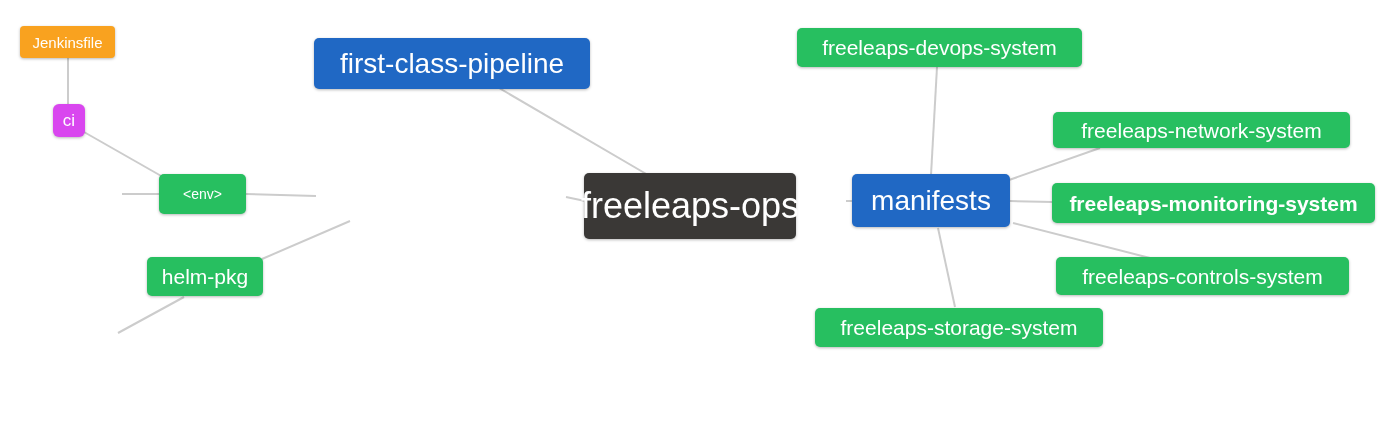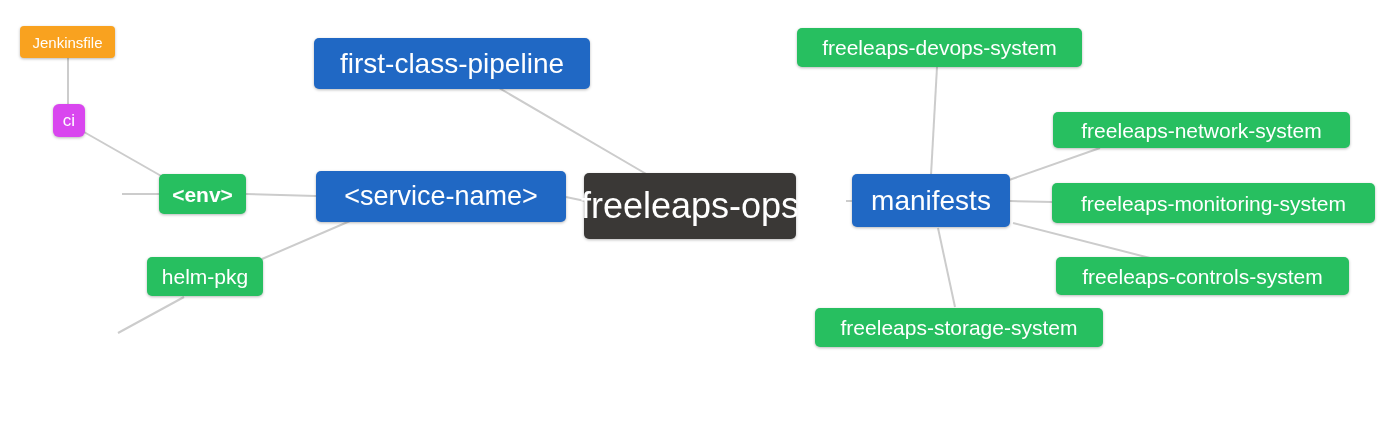--- a/index.html
+++ b/index.html
@@ -39,30 +39,30 @@
   .c-blue   { background: #2068c4; }
   .c-green  { background: #27bf60; }
   .c-orange { background: #f9a21f; }
   .c-red    { background: #d946ef; }
   .c-dark   { background: #3a3836; }
 
   
   #n-jenkinsfile { left: 20px;  top: 26px;  width: 95px;  height: 32px; font-size: 15px; border-radius: 4px; }
   #n-ci          { left: 53px;  top: 104px; width: 32px;  height: 33px; font-size: 17px; border-radius: 6px; }
   #n-argo-app    { left: 31px;  top: 177px; width: 91px;  height: 34px; font-size: 18px; }
-  #n-env         { left: 159px; top: 174px; width: 87px;  height: 40px; font-size: 21px; font-weight: bold; }
+  #n-env         { left: 159px; top: 174px; width: 87px;  height: 40px; font-size: 14px; }
   #n-helm-pkg    { left: 147px; top: 257px; width: 116px; height: 39px; font-size: 21px; }
   #n-values      { left: 8px;   top: 333px; width: 170px; height: 31px; font-size: 17px; border-radius: 4px; }
   #n-pipeline    { left: 314px; top: 38px;  width: 276px; height: 51px; font-size: 28px; }
   #n-service     { left: 316px; top: 171px; width: 250px; height: 51px; font-size: 27px; }
   #n-ops         { left: 584px; top: 173px; width: 212px; height: 66px; font-size: 36px; }
   #n-manifests   { left: 852px; top: 174px; width: 158px; height: 53px; font-size: 28px; }
   #n-devops      { left: 797px; top: 28px;  width: 285px; height: 39px; font-size: 21px; }
   #n-network     { left: 1053px; top: 112px; width: 297px; height: 36px; font-size: 21px; }
-  #n-monitoring  { left: 1052px; top: 183px; width: 323px; height: 40px; font-size: 21px; }
+  #n-monitoring  { left: 1052px; top: 183px; width: 323px; height: 40px; font-size: 21px; font-weight: bold; }
   #n-controls    { left: 1056px; top: 257px; width: 293px; height: 38px; font-size: 21px; }
   #n-storage     { left: 815px; top: 308px; width: 288px; height: 39px; font-size: 21px; }
 </style>
 </head>
 <body>
 
 <div class="canvas">
 
   <svg class="edges" viewBox="0 0 1390 421" xmlns="http://www.w3.org/2000/svg">
     <line x1="68" y1="58" x2="68" y2="105"></line>
@@ -79,21 +79,20 @@
     <line x1="1010" y1="201" x2="1053" y2="202"></line>
     <line x1="1013" y1="223" x2="1150" y2="258"></line>
     <line x1="938" y1="228" x2="955" y2="307"></line>
   </svg>
 
   <div class="node c-orange" id="n-jenkinsfile">Jenkinsfile</div>
   <div class="node c-red" id="n-ci">ci</div>
   <div class="node c-green" id="n-env">&lt;env&gt;</div>
   <div class="node c-green" id="n-helm-pkg">helm-pkg</div>
   <div class="node c-blue" id="n-pipeline">first-class-pipeline</div>
-  <div class="node c-blue" id="n-service">&lt;service-name&gt;</div>
   <div class="node c-dark" id="n-ops">freeleaps-ops</div>
   <div class="node c-blue" id="n-manifests">manifests</div>
   <div class="node c-green" id="n-devops">freeleaps-devops-system</div>
   <div class="node c-green" id="n-network">freeleaps-network-system</div>
   <div class="node c-green" id="n-monitoring">freeleaps-monitoring-system</div>
   <div class="node c-green" id="n-controls">freeleaps-controls-system</div>
   <div class="node c-green" id="n-storage">freeleaps-storage-system</div>
 
 </div>
 

